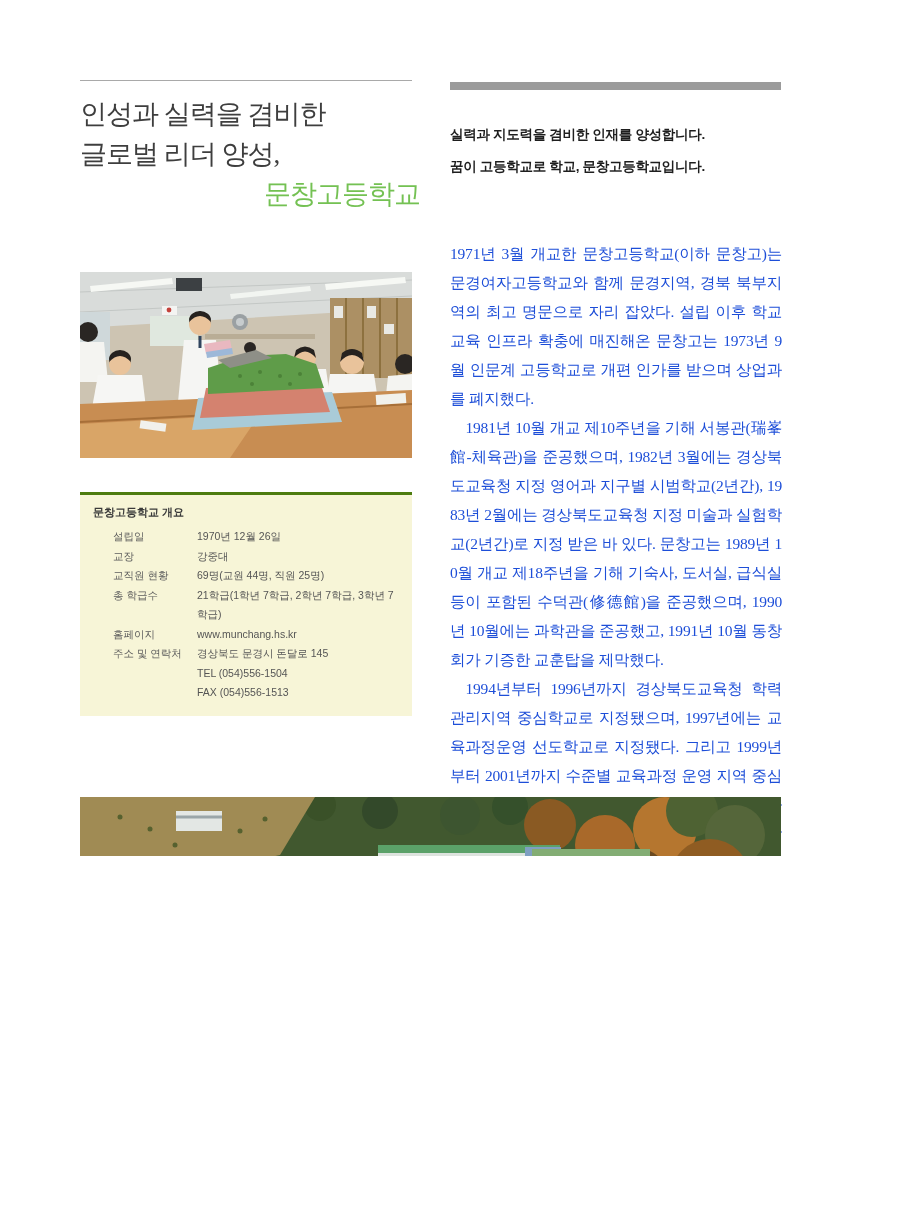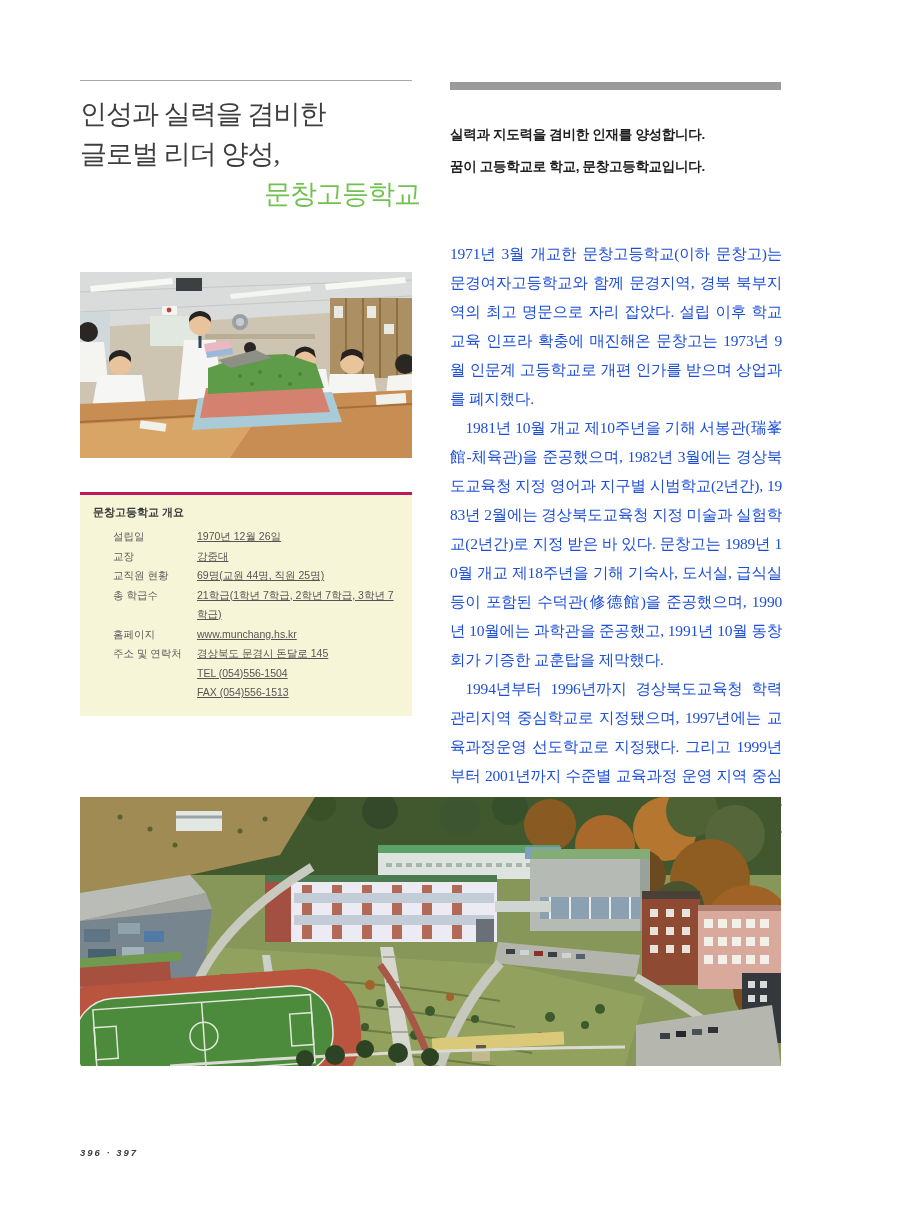--- a/index.html
+++ b/index.html
@@ -1,44 +1,44 @@
 <!DOCTYPE html>
 <html lang="ko"><head>
 <meta charset="utf-8">
 <style>
   * { box-sizing: border-box; }
   html,body { margin:0; padding:0; background:#ffffff; }
   .page {
-    position:relative; width:915px; height:1220px; background:#ffffff;
+    position:relative; width:915px; height:856px; background:#ffffff;
     overflow:hidden; font-family:"Liberation Sans", sans-serif;
   }
   .left-rule { position:absolute; left:80px; top:80px; width:332px; height:1px; background:#a9a9a9; }
 
   .article-title {
     position:absolute; left:80px; top:94px; width:340px; margin:0;
     font-family:"Liberation Serif", serif; font-weight:400;
     font-size:27px; line-height:40px; letter-spacing:-1px; color:#3e3e3e;
   }
   .article-title .t-line { display:block; }
   .article-title .green { color:#74c153;text-align:right; }
 
   .photo-frame { position:absolute; overflow:hidden; }
   .photo-frame svg { display:block; }
   .classroom { left:80px; top:272px; width:332px; height:186px; }
   .aerial { left:80px; top:797px; width:701px; height:269px; }
 
   .info-box {
     position:absolute; left:80px; top:492px; width:332px;
-    background:#f7f5d7; border-top:3px solid #be185d;
+    background:#f7f5d7; border-top:3px solid #4d7c0f;
     padding:10px 13px 13px 13px;
   }
   .info-title { font-size:11px; font-weight:bold; color:#3a3a3a; margin-bottom:7px; }
   .info-row { display:flex; font-size:10.5px; line-height:19.5px; }
   .info-row .lbl { width:84px; flex:0 0 84px; color:#5d5d5d;margin-left:20px; }
-  .info-row .val { flex:1; color:#555555;text-decoration:underline; }
+  .info-row .val { flex:1; color:#555555; }
 
   .section-bar { position:absolute; left:450px; top:82px; width:331px; height:8px; background:#9b9b9b; }
 
   .intro { position:absolute; left:450px; top:127px; width:340px; }
   .intro p { margin:0 0 17px 0; font-size:13.5px; font-weight:bold; color:#1e1e1e; line-height:15px; letter-spacing:-0.3px; }
 
   .body-text {
     position:absolute; left:450px; top:239px; width:332px;
     font-family:"Liberation Serif", serif; font-size:15.5px; line-height:29px;
     color:#1d4ed8; text-align:justify; word-break:break-all; letter-spacing:-0.2px;

